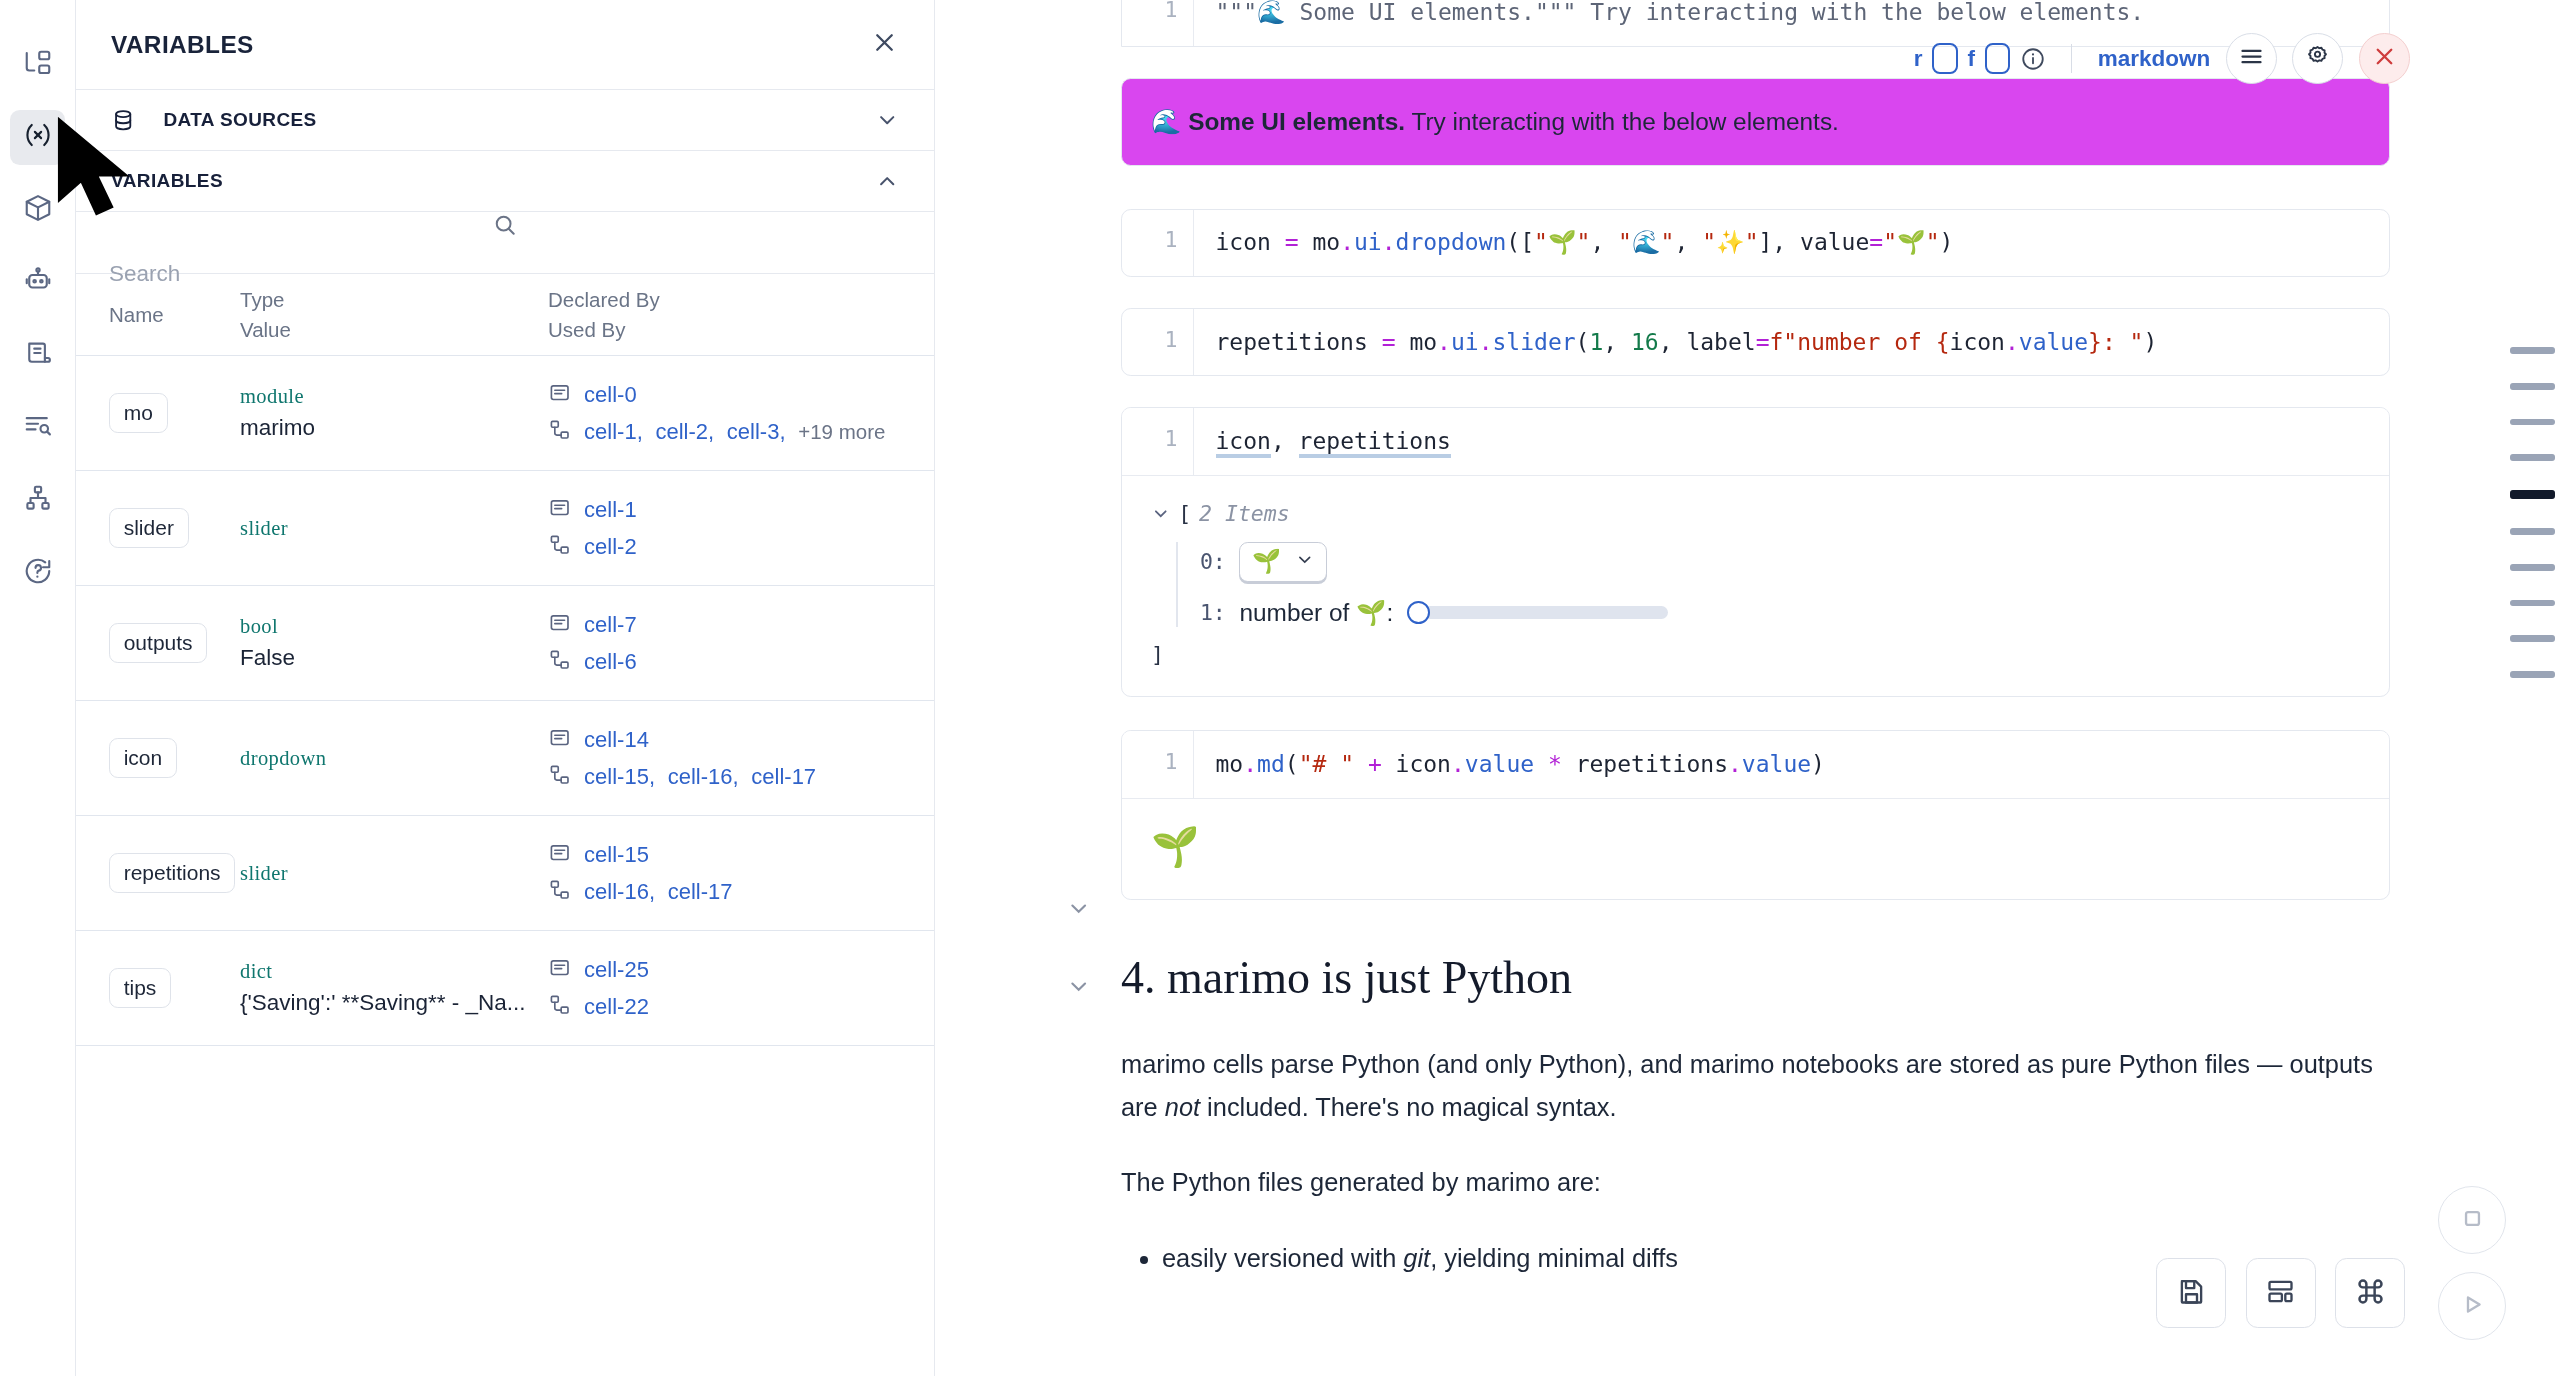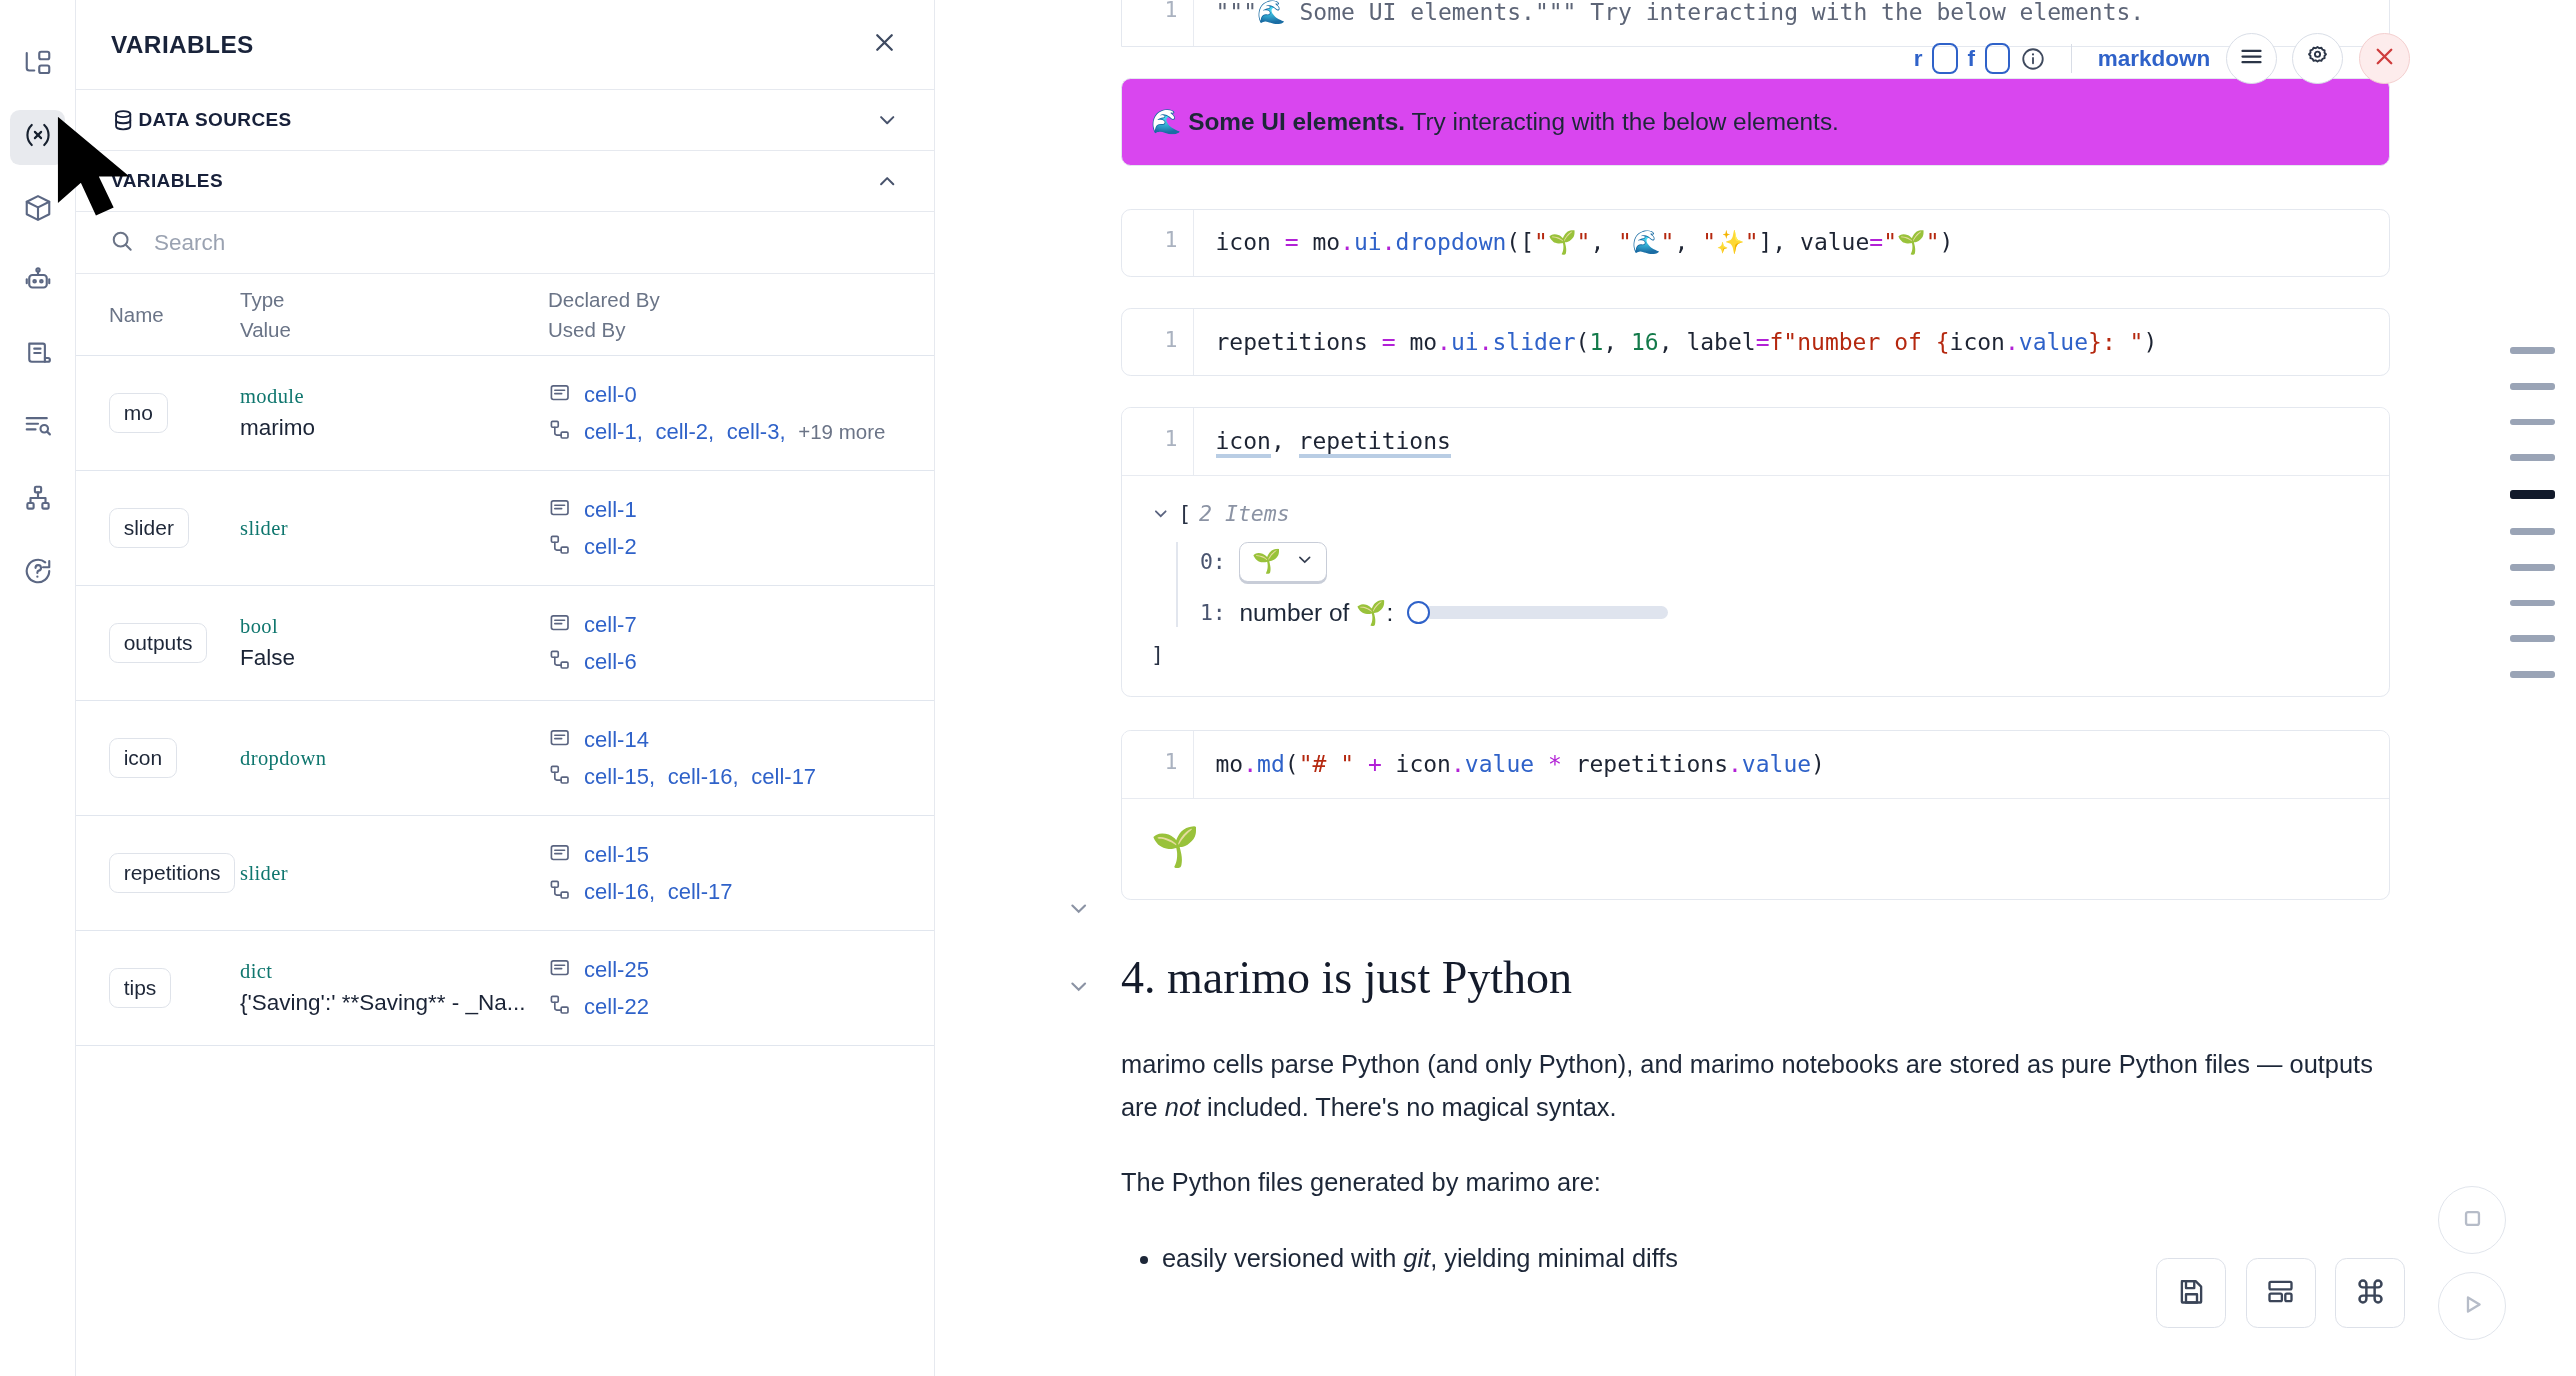--- a/index.html
+++ b/index.html
@@ -38,32 +38,32 @@
     height: 90px; display: flex; align-items: center;
     padding: 0 35px; border-bottom: 1px solid #e6e9ef;
   }
   .panel-title {
     font-size: 24.4px; font-weight: 700; letter-spacing: 0.4px; color: #19233a; flex: 1;
   }
   .icon-x { cursor: pointer; color: #3e4a61; display: flex; }
   .icon-x svg { width: 29px; height: 29px; }
 
   .section {
-    height: 61px; display: flex; align-items: center; gap: 3px;
+    height: 61px; display: flex; align-items: center; gap: 28px;
     padding: 0 35px; border-bottom: 1px solid #e6e9ef; cursor: pointer;
   }
   .section-label {
     font-size: 19px; font-weight: 700; letter-spacing: 0.4px; color: #17203a; flex: 1;
   }
   .section .lead svg { width: 24.4px; height: 24.4px; color: #17203a; display:block; }
   .chev svg { width: 24.4px; height: 24.4px; color: #48536c; display:block; }
 
   .search-row {
     height: 62px; display: flex; align-items: center; gap: 19.5px;
-    padding: 0 33px; border-bottom: 1px solid #e6e9ef;
+    padding: 0 33px; border-bottom: 1px solid #e6e9ef; flex-direction: column;
   }
   .search-row svg { width: 25.4px; height: 25.4px; color: #6b7487; flex-shrink:0; }
   .search-input {
     border: none; outline: none; background: transparent;
     font-size: 22.5px; font-family: "Liberation Sans", sans-serif;
     color: #2b3447; width: 100%;
   }
   .search-input::placeholder { color: #9aa2b1; }
 
   

